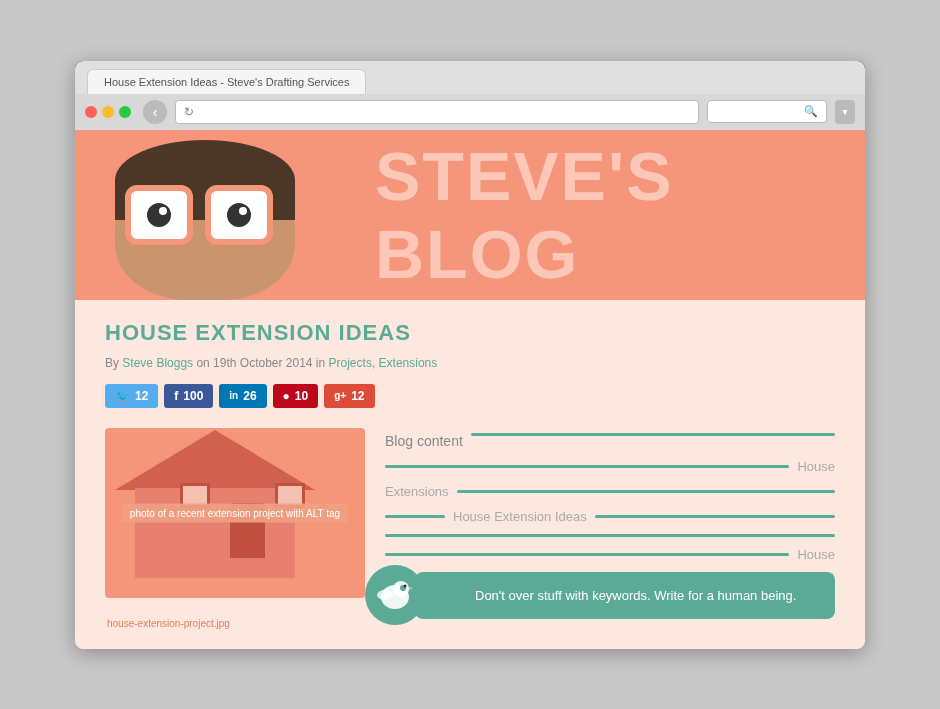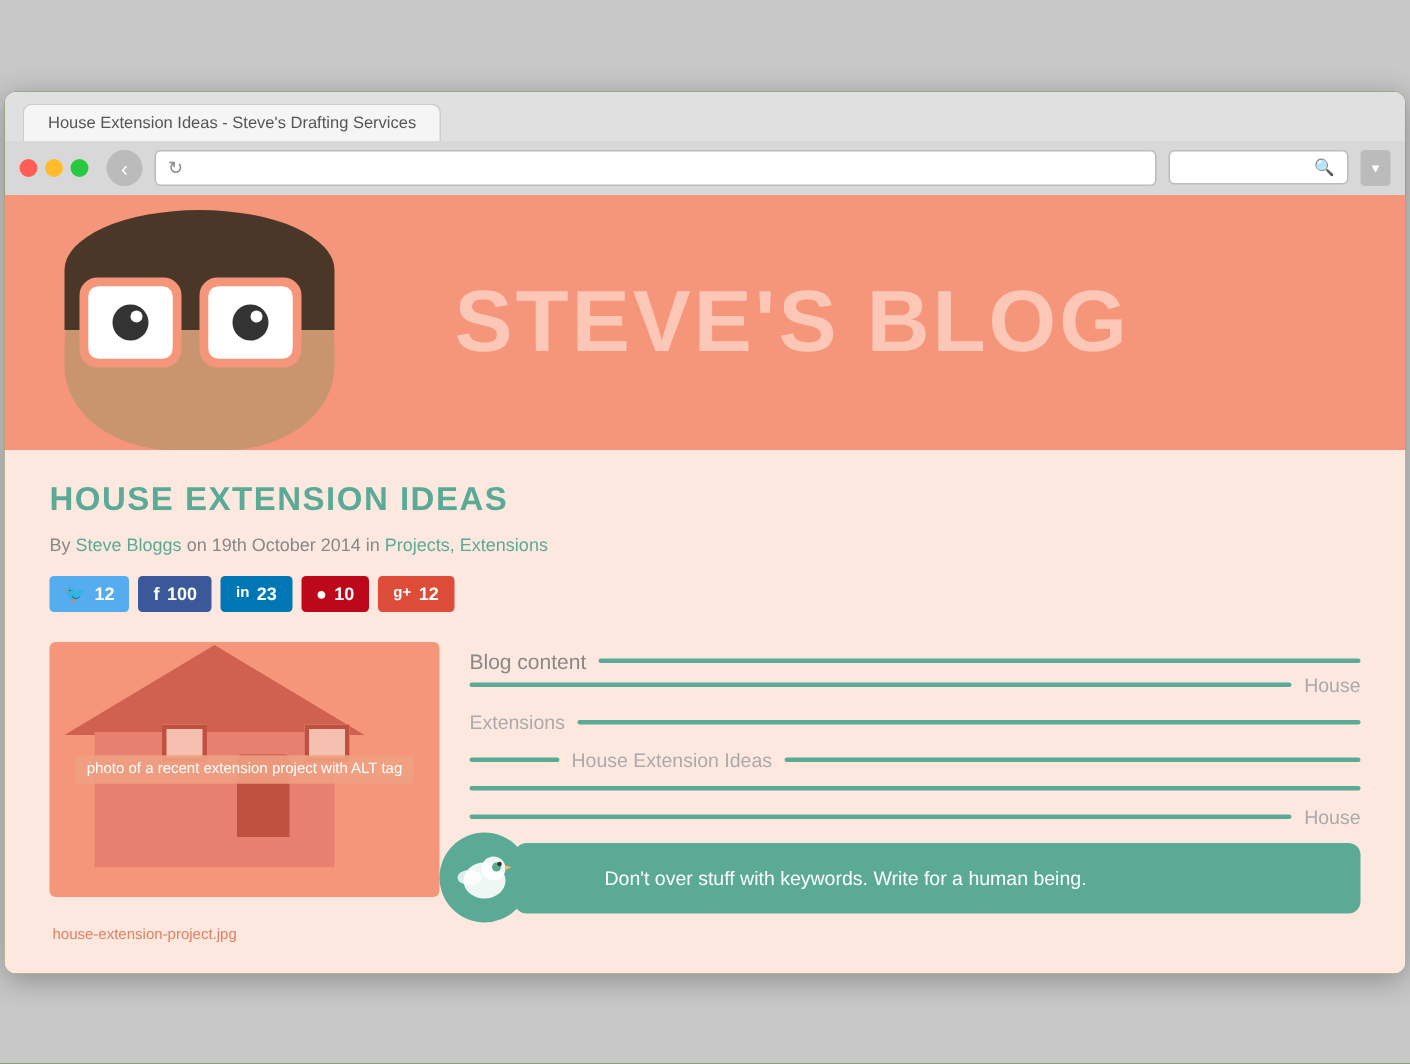--- a/index.html
+++ b/index.html
@@ -6,25 +6,25 @@
     body {
       background: #c8c8c8;
       display: flex;
       justify-content: center;
       align-items: center;
       min-height: 100vh;
       font-family: Arial, sans-serif;
     }
 
     .browser-window {
-      width: 934px;
+      width: 790px;
       border-radius: 8px;
       overflow: hidden;
       box-shadow: 0 4px 20px rgba(0,0,0,0.3);
-      background: #4d7c0f;
+      background: #000000;
     }
 
     
     .browser-titlebar {
       background: #e0e0e0;
       padding: 8px 12px 0;
       display: flex;
       flex-direction: column;
     }
 
@@ -220,21 +220,21 @@
     }
 
     .blog-title-area {
       flex: 1;
       display: flex;
       align-items: center;
       padding-left: 20px;
     }
 
     .blog-title-text {
-      font-size: 58px;
+      font-size: 68px;
       font-weight: 900;
       color: rgba(255,220,210,0.7);
       letter-spacing: 2px;
       text-transform: uppercase;
       font-family: Impact, Arial Black, sans-serif;
     }
 
     
     .blog-body {
       padding: 20px 30px 20px;
@@ -383,22 +383,23 @@
 
     
     .blog-content-right {
       flex: 1;
       padding-top: 5px;
     }
 
     .content-label {
       font-size: 14px;
       color: #888;
-      display: flex;
-      align-items: center;
+      margin-bottom: 10px;
+      display: flex;
+      align-items: flex-start;
       gap: 8px;
     }
 
     .content-line {
       flex: 1;
       height: 3px;
       background: #5aaa96;
       border-radius: 2px;
     }
 
@@ -519,21 +520,21 @@
         <div class="social-btn twitter">
           <span>🐦</span>
           <span>12</span>
         </div>
         <div class="social-btn facebook">
           <span style="font-weight:900;">f</span>
           <span>100</span>
         </div>
         <div class="social-btn linkedin">
           <span style="font-size:10px;font-weight:900;">in</span>
-          <span>23</span>
+          <span>26</span>
         </div>
         <div class="social-btn pinterest">
           <span>●</span>
           <span>10</span>
         </div>
         <div class="social-btn gplus">
           <span style="font-size:10px;font-weight:900;">g+</span>
           <span>12</span>
         </div>
       </div>

